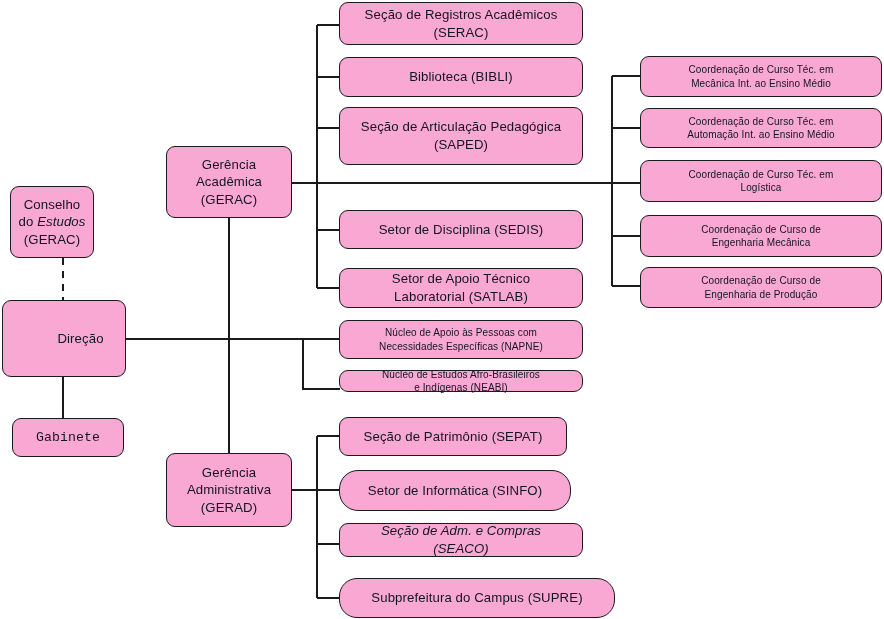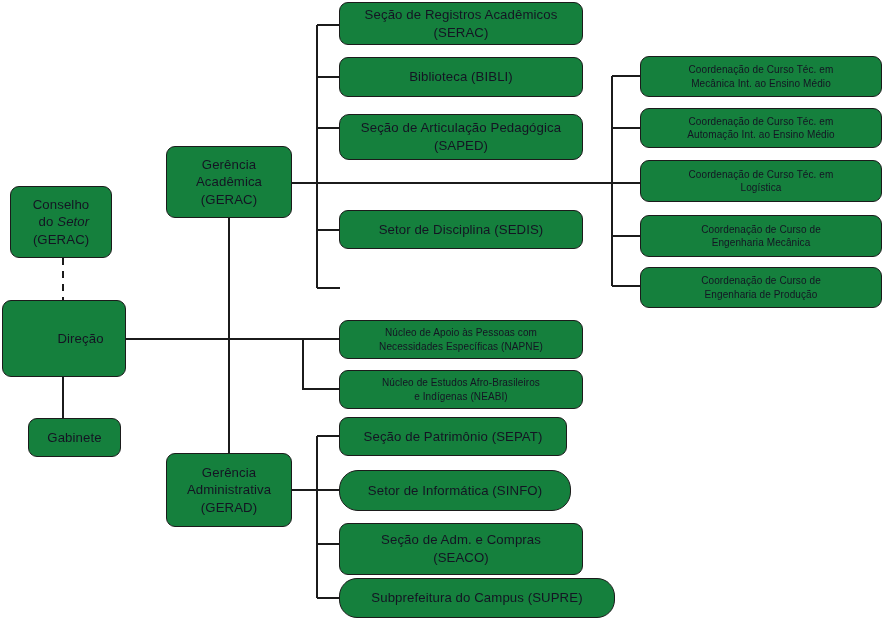--- a/index.html
+++ b/index.html
@@ -22,21 +22,21 @@
     top: 0;
     width: 884px;
     height: 619px;
     pointer-events: none;
   }
   .node {
     position: absolute;
     box-sizing: border-box;
     border: 1.5px solid #1b1b1b;
     border-radius: 9px;
-    background: #15803d;
+    background: #f9a8d4;
     color: #141423;
     display: flex;
     align-items: center;
     justify-content: center;
     text-align: center;
     font-size: 13.2px;
     line-height: 1.33;
     padding: 2px 6px;
     letter-spacing: 0.1px;
     white-space: pre-line;
@@ -86,58 +86,60 @@
 
       <path d="M 317 436 L 317 598"></path>
 
       <path d="M 317 436 L 340 436"></path>
       <path d="M 317 490 L 340 490"></path>
       <path d="M 317 544 L 340 544"></path>
       <path d="M 317 598 L 340 598"></path>
     </g>
   </svg>
 
-  <div class="node" style="left:10px; top:186px; width:102px; height:72px;text-align:right;">
-    <span><span>Conselho</span><br><span>do </span><span class="ital">Setor</span><br><span>(GERAC)</span></span>
+  <div class="node" style="left:10px; top:186px; width:84px; height:72px;">
+    <span><span>Conselho</span><br><span>do </span><span class="ital">Estudos</span><br><span>(GERAC)</span></span>
   </div>
 
   <div class="node" style="left:2px; top:300px; width:124px; height:77px;padding-left:39px;">Direção</div>
 
-  <div class="node" style="left:28px; top:418px; width:93px; height:39px;">Gabinete</div>
+  <div class="node" style="left:12px; top:418px; width:112px; height:39px;font-family:Liberation Mono, monospace;">Gabinete</div>
 
   <div class="node" style="left:166px; top:146px; width:126px; height:72px;">Gerência
 Acadêmica
 (GERAC)</div>
 
   <div class="node" style="left:166px; top:453px; width:126px; height:74px;">Gerência
 Administrativa
 (GERAD)</div>
 
   <div class="node" style="left:339px; top:2px; width:244px; height:43px;">Seção de Registros Acadêmicos
 (SERAC)</div>
 
   <div class="node" style="left:339px; top:57px; width:244px; height:40px;">Biblioteca (BIBLI)</div>
 
-  <div class="node" style="left:339px; top:114px; width:244px; height:46px;border-radius:10px;">Seção de Articulação Pedagógica
+  <div class="node" style="left:339px; top:107px; width:244px; height:58px;">Seção de Articulação Pedagógica
 (SAPED)</div>
 
   <div class="node" style="left:339px; top:210px; width:244px; height:39px;">Setor de Disciplina (SEDIS)</div>
 
+  <div class="node" style="left:339px; top:268px; width:244px; height:40px;">Setor de Apoio Técnico
+Laboratorial (SATLAB)</div>
 
   <div class="node small" style="left:339px; top:320px; width:244px; height:39px;">Núcleo de Apoio às Pessoas com
 Necessidades Específicas (NAPNE)</div>
 
-  <div class="node small" style="left:339px; top:370px; width:244px; height:39px;">Núcleo de Estudos Afro-Brasileiros
+  <div class="node small" style="left:339px; top:370px; width:244px; height:22px;">Núcleo de Estudos Afro-Brasileiros
 e Indígenas (NEABI)</div>
 
   <div class="node" style="left:339px; top:417px; width:228px; height:39px;">Seção de Patrimônio (SEPAT)</div>
 
   <div class="node" style="left:339px; top:470px; width:232px; height:41px;border-radius:19px;">Setor de Informática (SINFO)</div>
 
-  <div class="node" style="left:339px; top:523px; width:244px; height:52px;">Seção de Adm. e Compras
+  <div class="node" style="left:339px; top:523px; width:244px; height:34px;font-style:italic;">Seção de Adm. e Compras
 (SEACO)</div>
 
   <div class="node" style="left:339px; top:578px; width:276px; height:40px;border-radius:18px;">Subprefeitura do Campus (SUPRE)</div>
 
   <div class="node small" style="left:640px; top:56px; width:242px; height:41px;">Coordenação de Curso Téc. em
 Mecânica Int. ao Ensino Médio</div>
 
   <div class="node small" style="left:640px; top:108px; width:242px; height:40px;">Coordenação de Curso Téc. em
 Automação Int. ao Ensino Médio</div>
 

